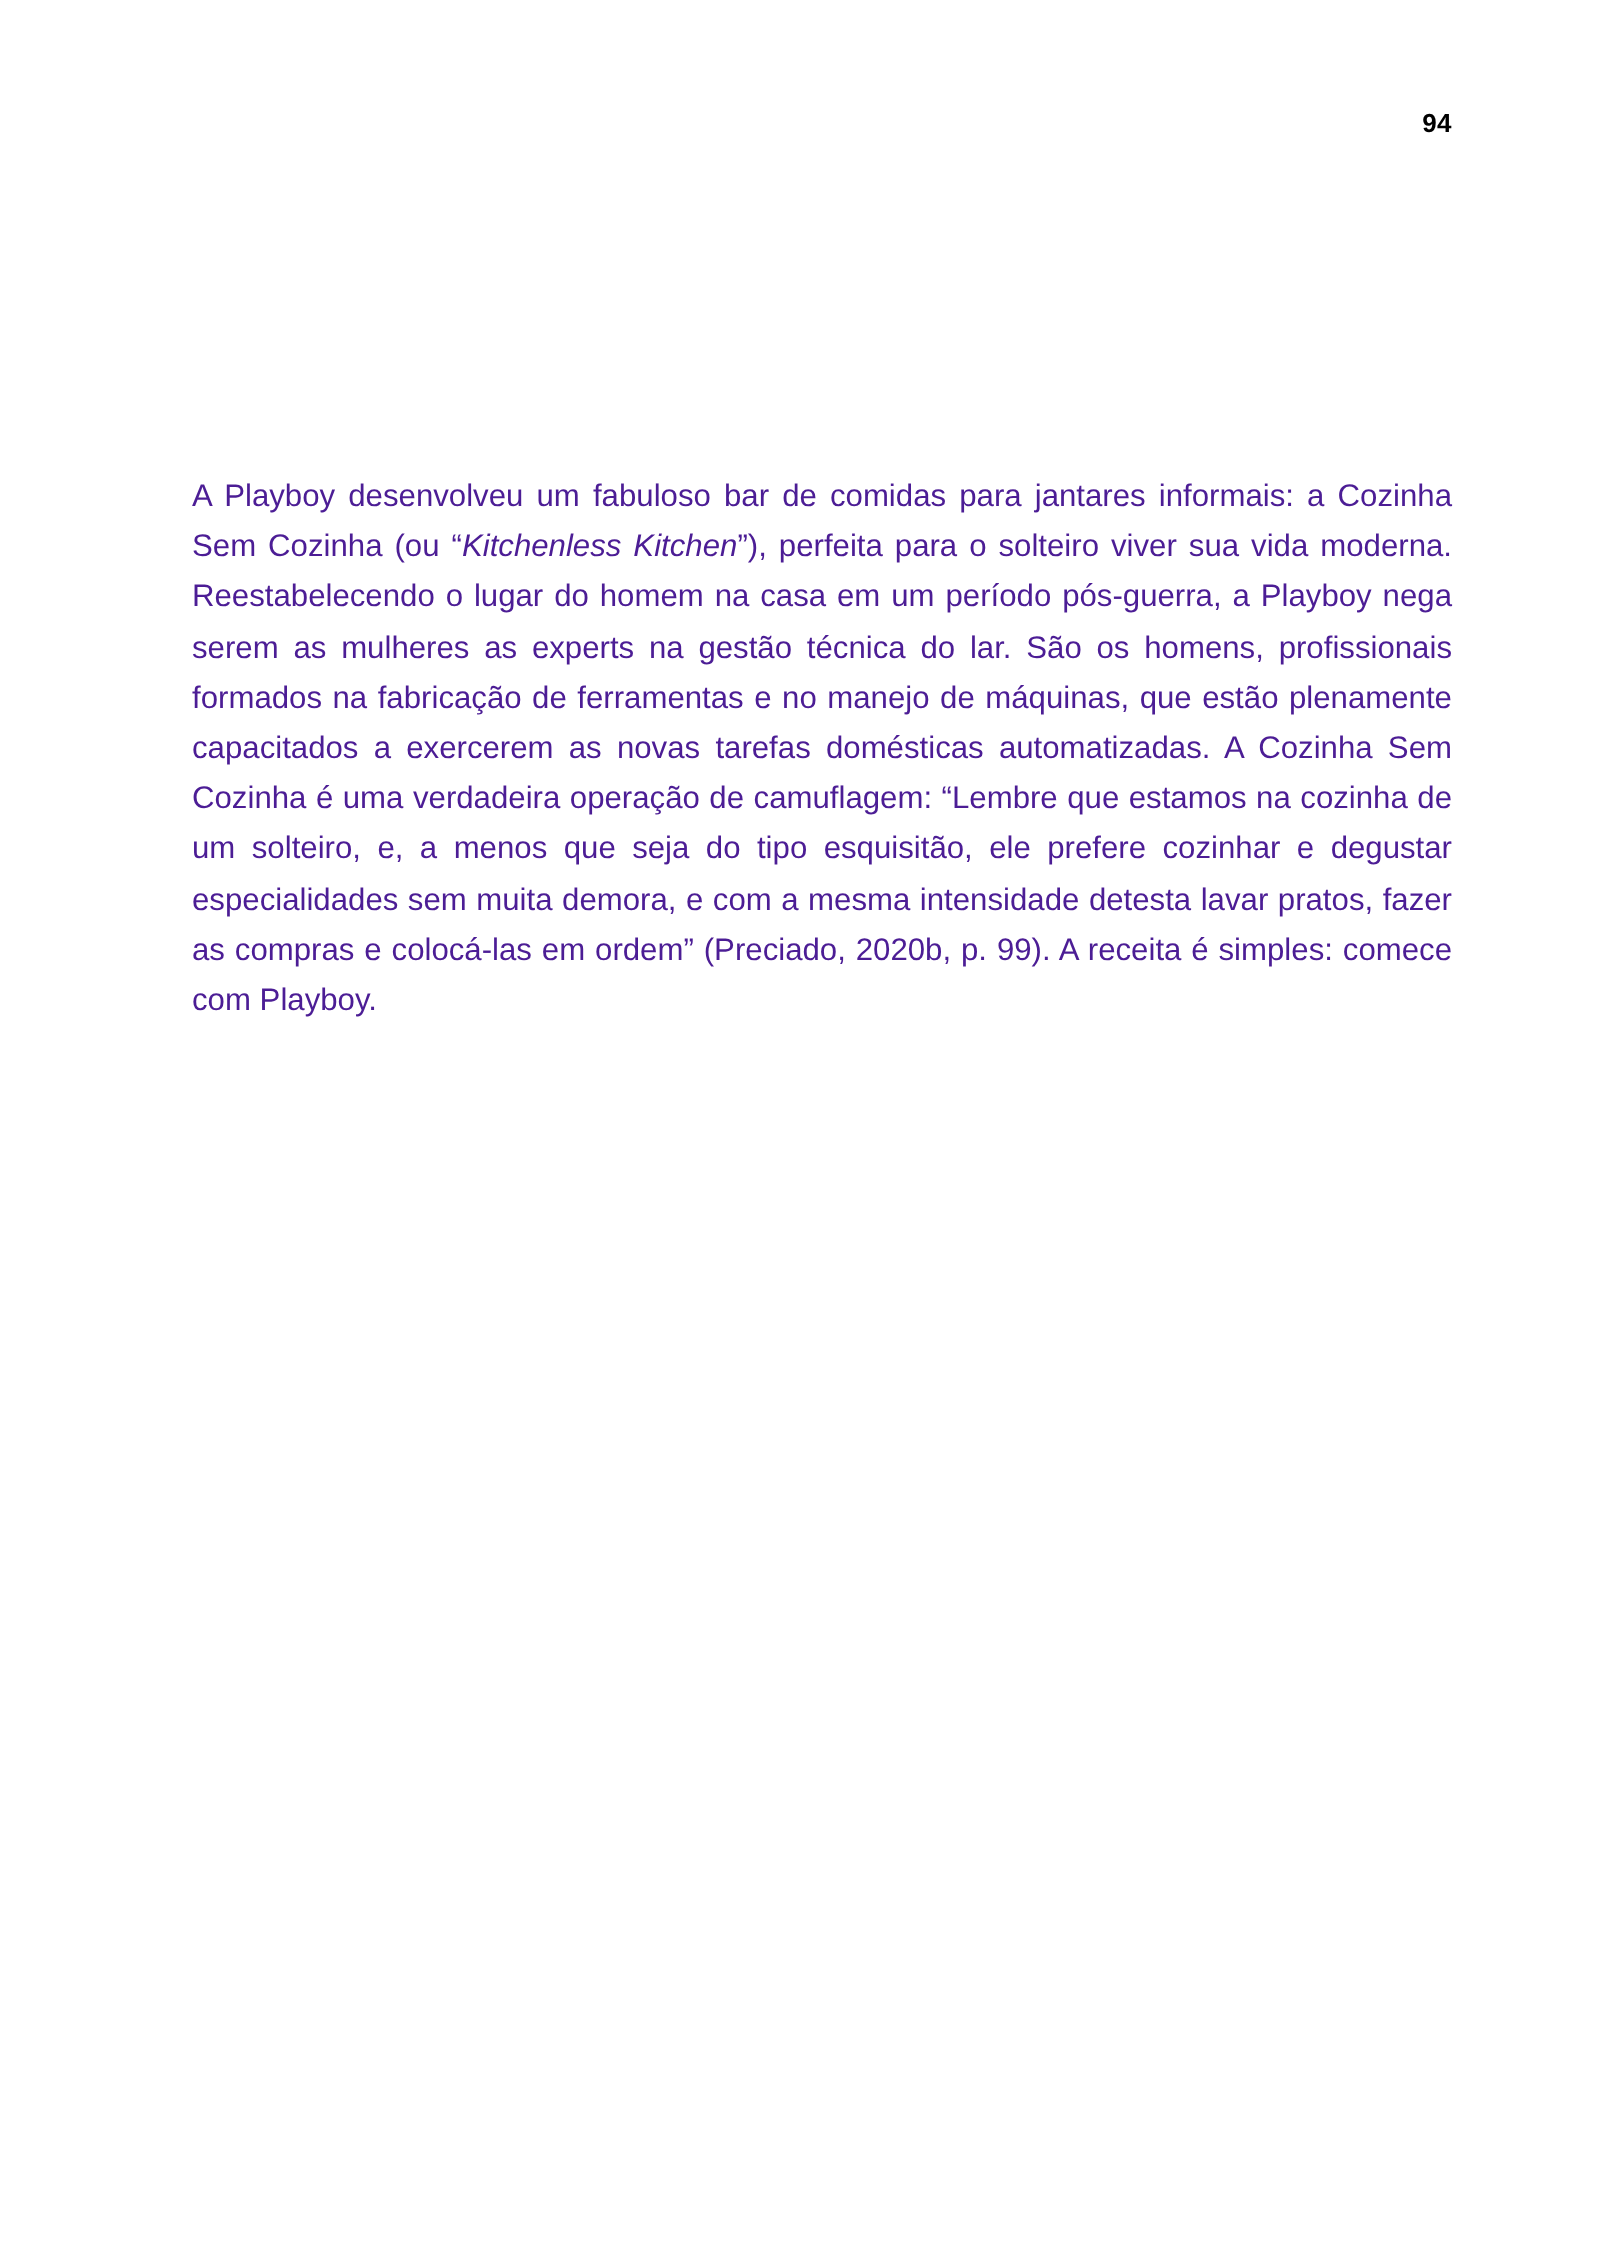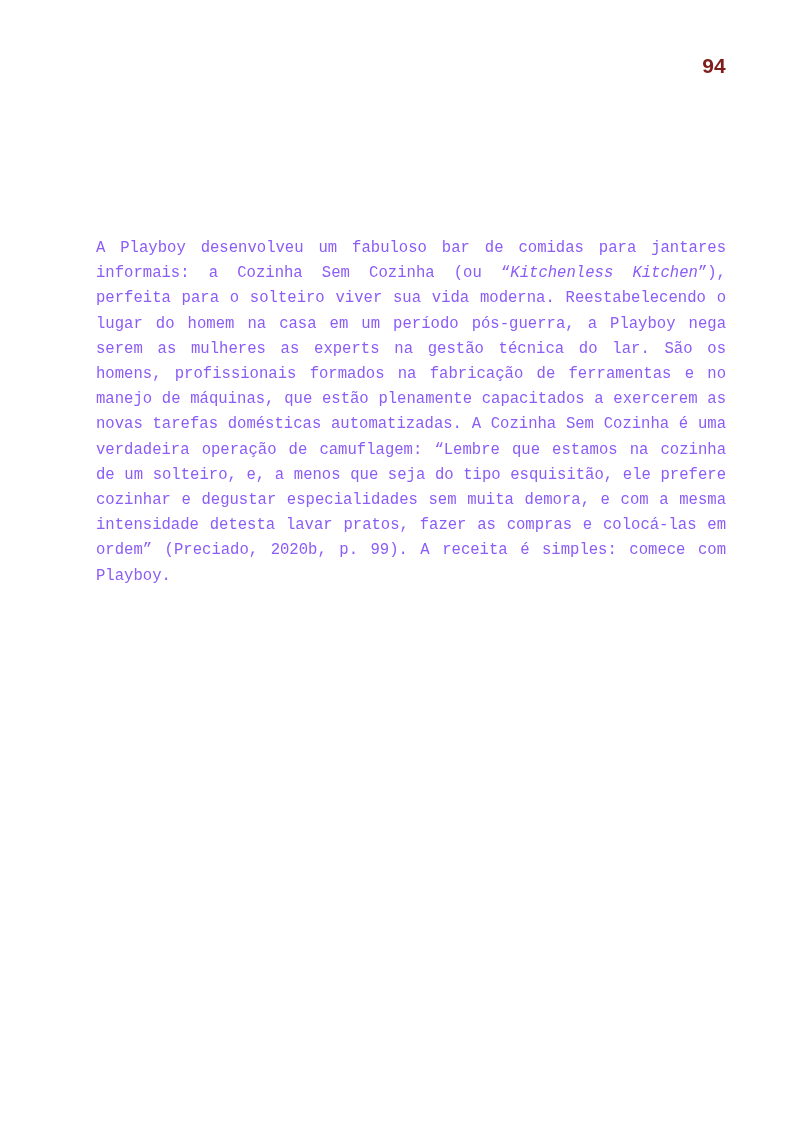--- a/index.html
+++ b/index.html
@@ -12,35 +12,35 @@
     width: 800px;
     height: 1131px;
     background: #ffffff;
     overflow: hidden;
   }
   .page-number {
     position: absolute;
     top: 54px;
     right: 74px;
     font-family: "Liberation Sans", sans-serif;
-    font-size: 21px;
+    font-size: 13px;
     font-weight: 700;
-    color: #7f1d1d;
+    color: #000000;
     letter-spacing: 0.2px;
   }
   .body-text {
     position: absolute;
     top: 236px;
     left: 96px;
     width: 630px;
     margin: 0;
-    font-family: Liberation Mono, monospace;
+    font-family: Liberation Sans, sans-serif;
     font-size: 15.6px;
     line-height: 25.2px;
-    color: #8b5cf6;
+    color: #4c1d95;
     text-align: justify;
     text-justify: inter-word;
     hyphens: auto;
     -webkit-hyphens: auto;
   }
   .body-text .seg-italic {
     font-style: italic;
   }
 </style>
 </head>

